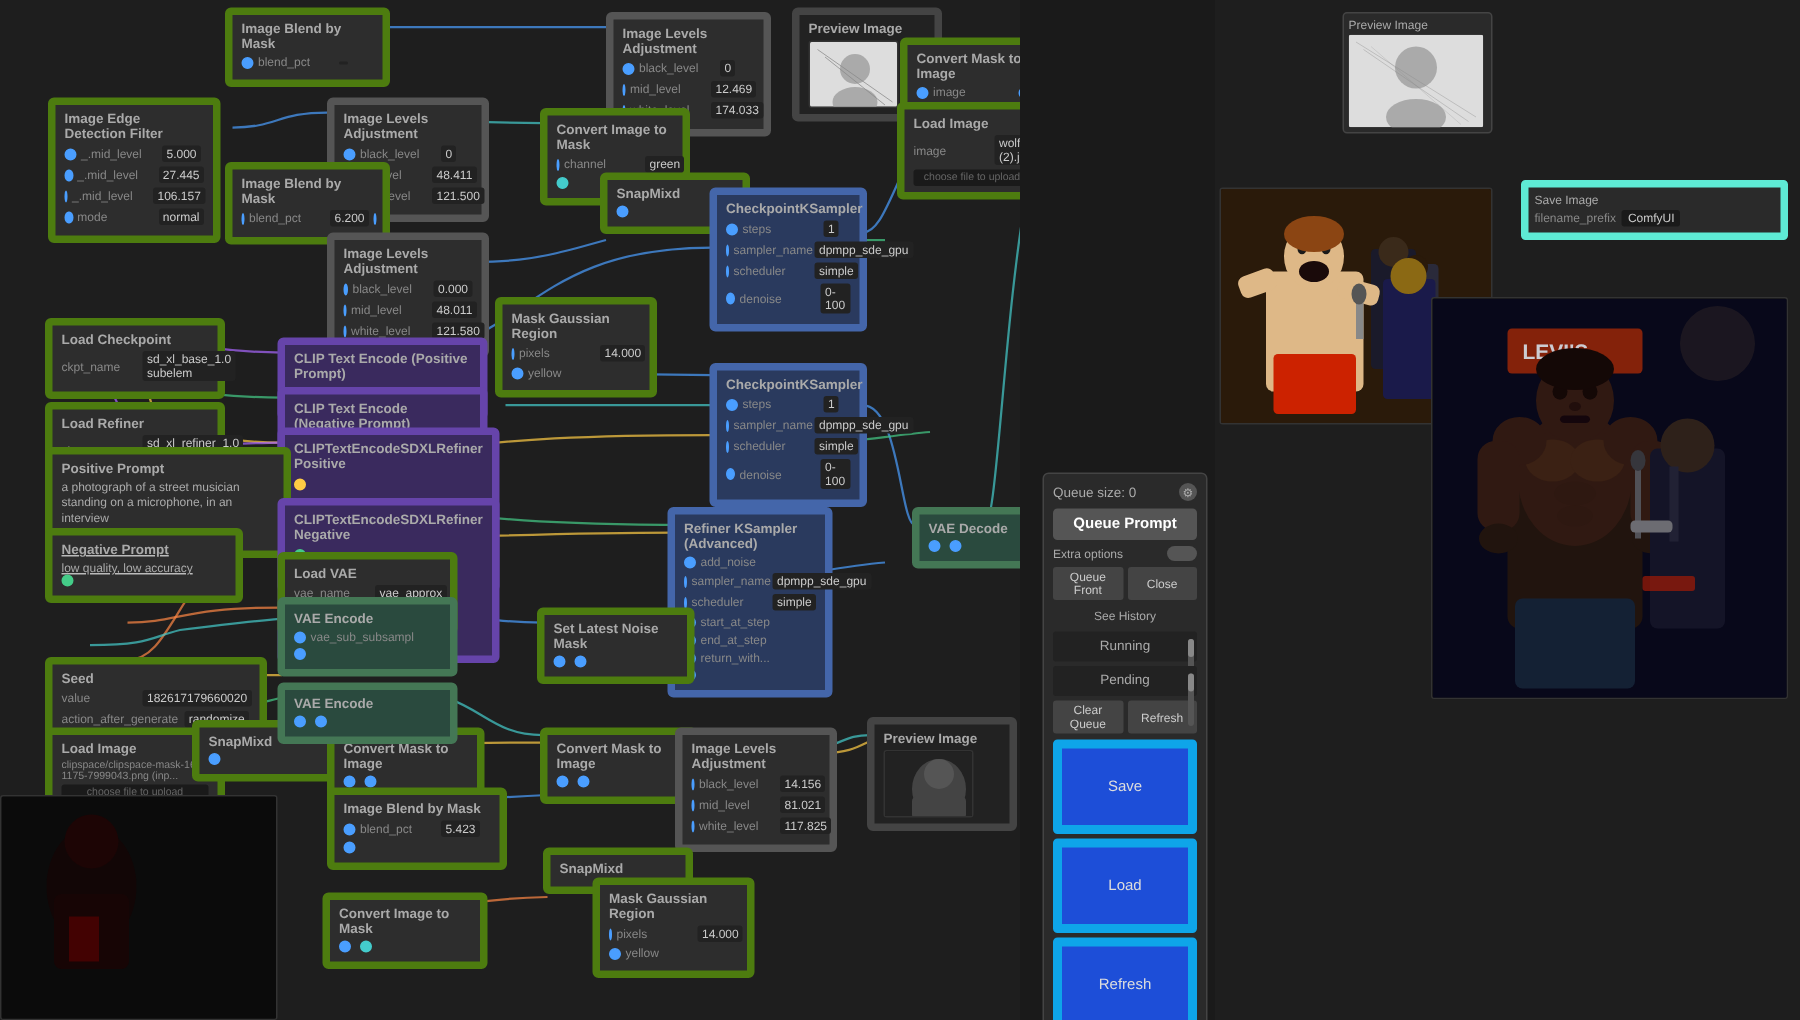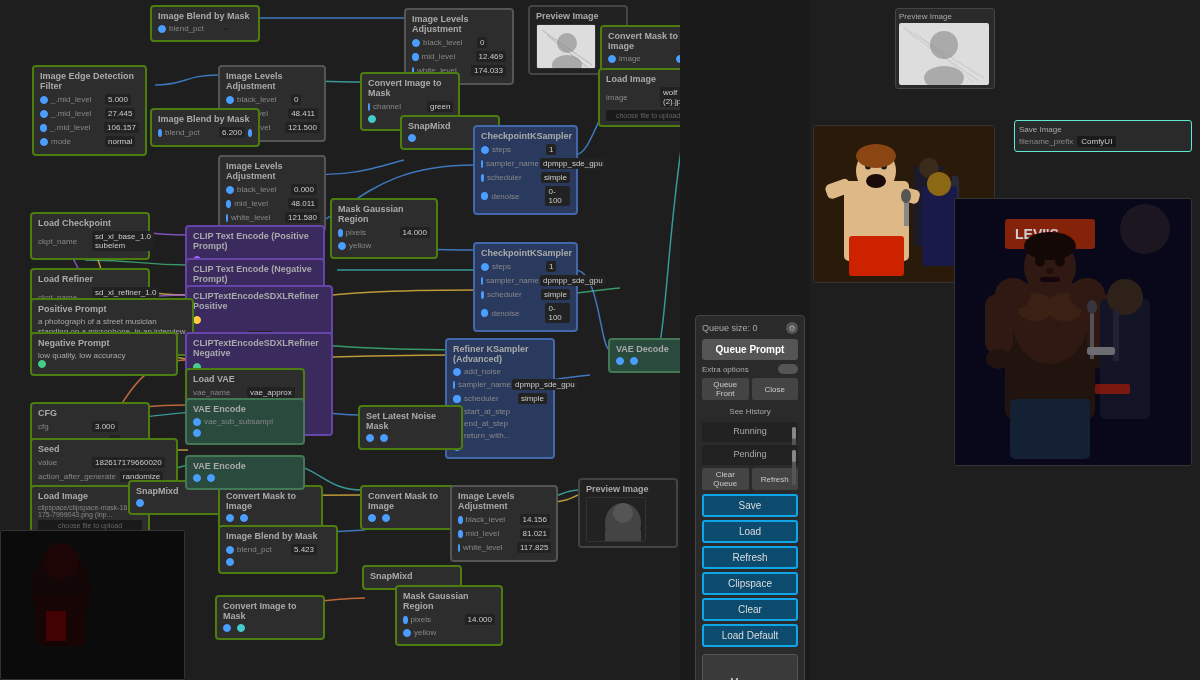--- a/index.html
+++ b/index.html
@@ -30,21 +30,21 @@
       left: 0; top: 0;
       width: 100%;
       height: 100%;
       pointer-events: none;
     }
 
     
     .node {
       position: absolute;
       background: #2d2d2d;
-      border: 2px solid #4d7c0f;
+      border: 5px solid #4d7c0f;
       border-radius: 4px;
       padding: 4px 6px;
       font-size: 9px;
       color: #bbb;
       min-width: 100px;
     }
     .node-title {
       font-size: 9px;
       color: #aaa;
       margin-bottom: 3px;
@@ -177,24 +177,24 @@
       color: #aaa;
       text-align: center;
     }
     .clear-queue-refresh-row {
       display: flex;
       gap: 3px;
       margin-bottom: 4px;
     }
     .action-btn {
       width: 100%;
-      padding: 4px;
-      background: #0c4a6e;
+      padding: 20px;
+      background: #1d4ed8;
       color: #ddd;
-      border: 2px solid #0ea5e9;
+      border: 6px solid #0ea5e9;
       border-radius: 3px;
       font-size: 10px;
       cursor: pointer;
       text-align: center;
       margin-bottom: 3px;
     }
     .manager-btn {
       width: 100%;
       padding: 22px;
       background: #3a3a3a;
@@ -594,21 +594,21 @@
         <label>width</label>
         <span class="val">5524</span>
       </div>
     <div class="node-field">
         <label>height</label>
         <span class="val">3928</span>
       </div>
     <div class="node-port-right port-green" style="margin-left:auto;"></div>
   </div>
 
-  <div class="node" style="left:30px; top:332px; width:148px;">
+  <div class="node" style="left:30px; top:352px; width:132px;text-decoration:underline;">
     <div class="node-title">Negative Prompt</div>
     <div style="font-size:8px; color:#aaa;">low quality, low accuracy</div>
     <div class="node-port-right port-green" style="margin-left:auto;"></div>
   </div>
 
   <div class="node node-ksampler" style="left:445px; top:338px; width:110px;">
     <div class="node-title">Refiner KSampler (Advanced)</div>
     <div class="node-field">
         <span class="node-port-left port-blue"></span>
         <label>add_noise</label>
@@ -661,31 +661,20 @@
 
   <div class="node node-vae" style="left:185px; top:398px; width:120px;">
     <div class="node-title">VAE Encode</div>
     <div class="node-field">
         <span class="node-port-left port-blue"></span>
         <label>vae_sub_subsampl</label>
       </div>
     <div class="node-port-right port-blue" style="margin-left:auto;"></div>
   </div>
 
-  <div class="node" style="left:30px; top:402px; width:120px;">
-    <div class="node-title">CFG</div>
-    <div class="node-field">
-        <label>cfg</label>
-        <span class="val">3.000</span>
-      </div>
-    <div class="node-field">
-        <label>cfg_after_generate</label>
-        <span class="val">7</span>
-      </div>
-  </div>
 
   <div class="node" style="left:30px; top:438px; width:148px;">
     <div class="node-title">Seed</div>
     <div class="node-field">
         <label>value</label>
         <span class="val">182617179660020</span>
       </div>
     <div class="node-field">
         <label>action_after_generate</label>
         <span class="val">randomize</span>
@@ -861,21 +850,21 @@
         <circle cx="45" cy="22" r="14" fill="#aaa"></circle>
         <ellipse cx="45" cy="55" rx="20" ry="12" fill="#aaa"></ellipse>
 
         <line x1="5" y1="5" x2="85" y2="55" stroke="#888" stroke-width="0.5" opacity="0.5"></line>
         <line x1="10" y1="10" x2="80" y2="58" stroke="#888" stroke-width="0.5" opacity="0.5"></line>
         <line x1="15" y1="8" x2="75" y2="60" stroke="#888" stroke-width="0.5" opacity="0.3"></line>
       </svg>
     </div>
   </div>
 
-  <div style="position:absolute; top:120px; right:8px; width:178px; background:#2a2a2a; border:1px solid #5eead4; border-radius:3px; padding:4px;">
+  <div style="position:absolute; top:120px; right:8px; width:178px; background:#2a2a2a; border:5px solid #5eead4; border-radius:3px; padding:4px;">
     <div style="font-size:8px; color:#aaa; margin-bottom:2px;">Save Image</div>
     <div style="display:flex; align-items:center; gap:4px;">
       <span style="font-size:8px; color:#888;">filename_prefix</span>
       <span style="font-size:8px; color:#ccc; background:#1a1a1a; padding:1px 4px; border-radius:2px;">ComfyUI</span>
     </div>
   </div>
 
   <div style="position:absolute; top:125px; right:205px; width:182px; height:158px; background:#111; border:1px solid #333; overflow:hidden; border-radius:2px;">
     <svg width="182" height="158" viewBox="0 0 182 158">
 

